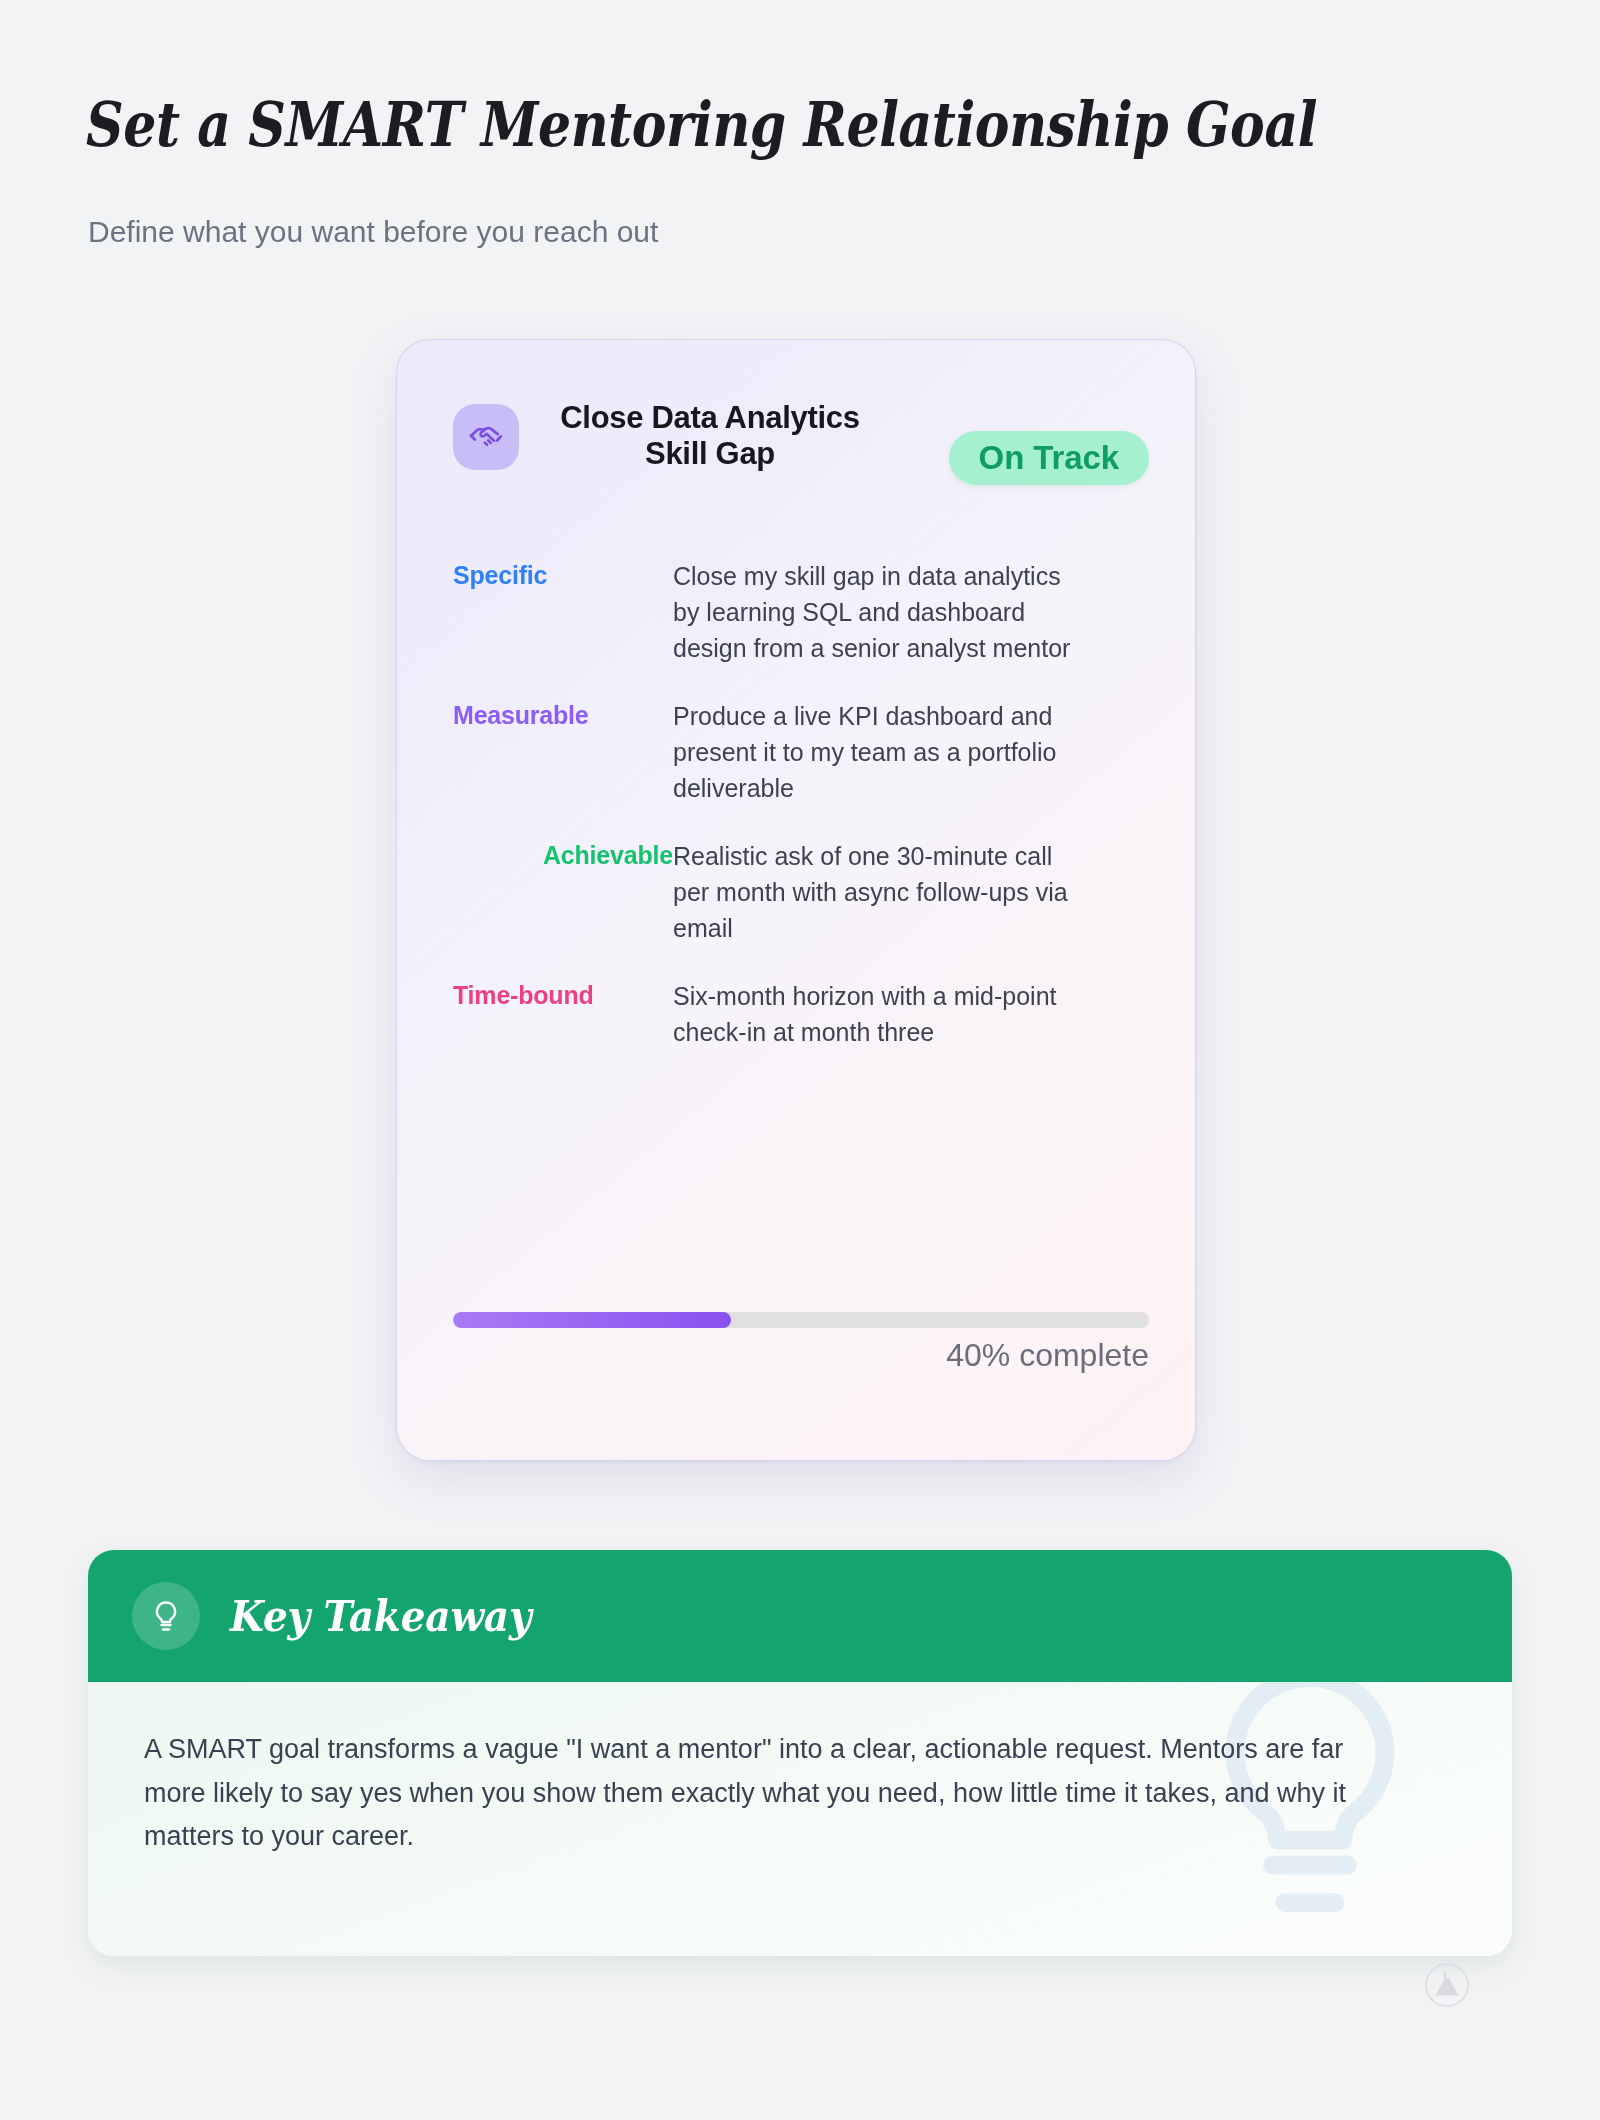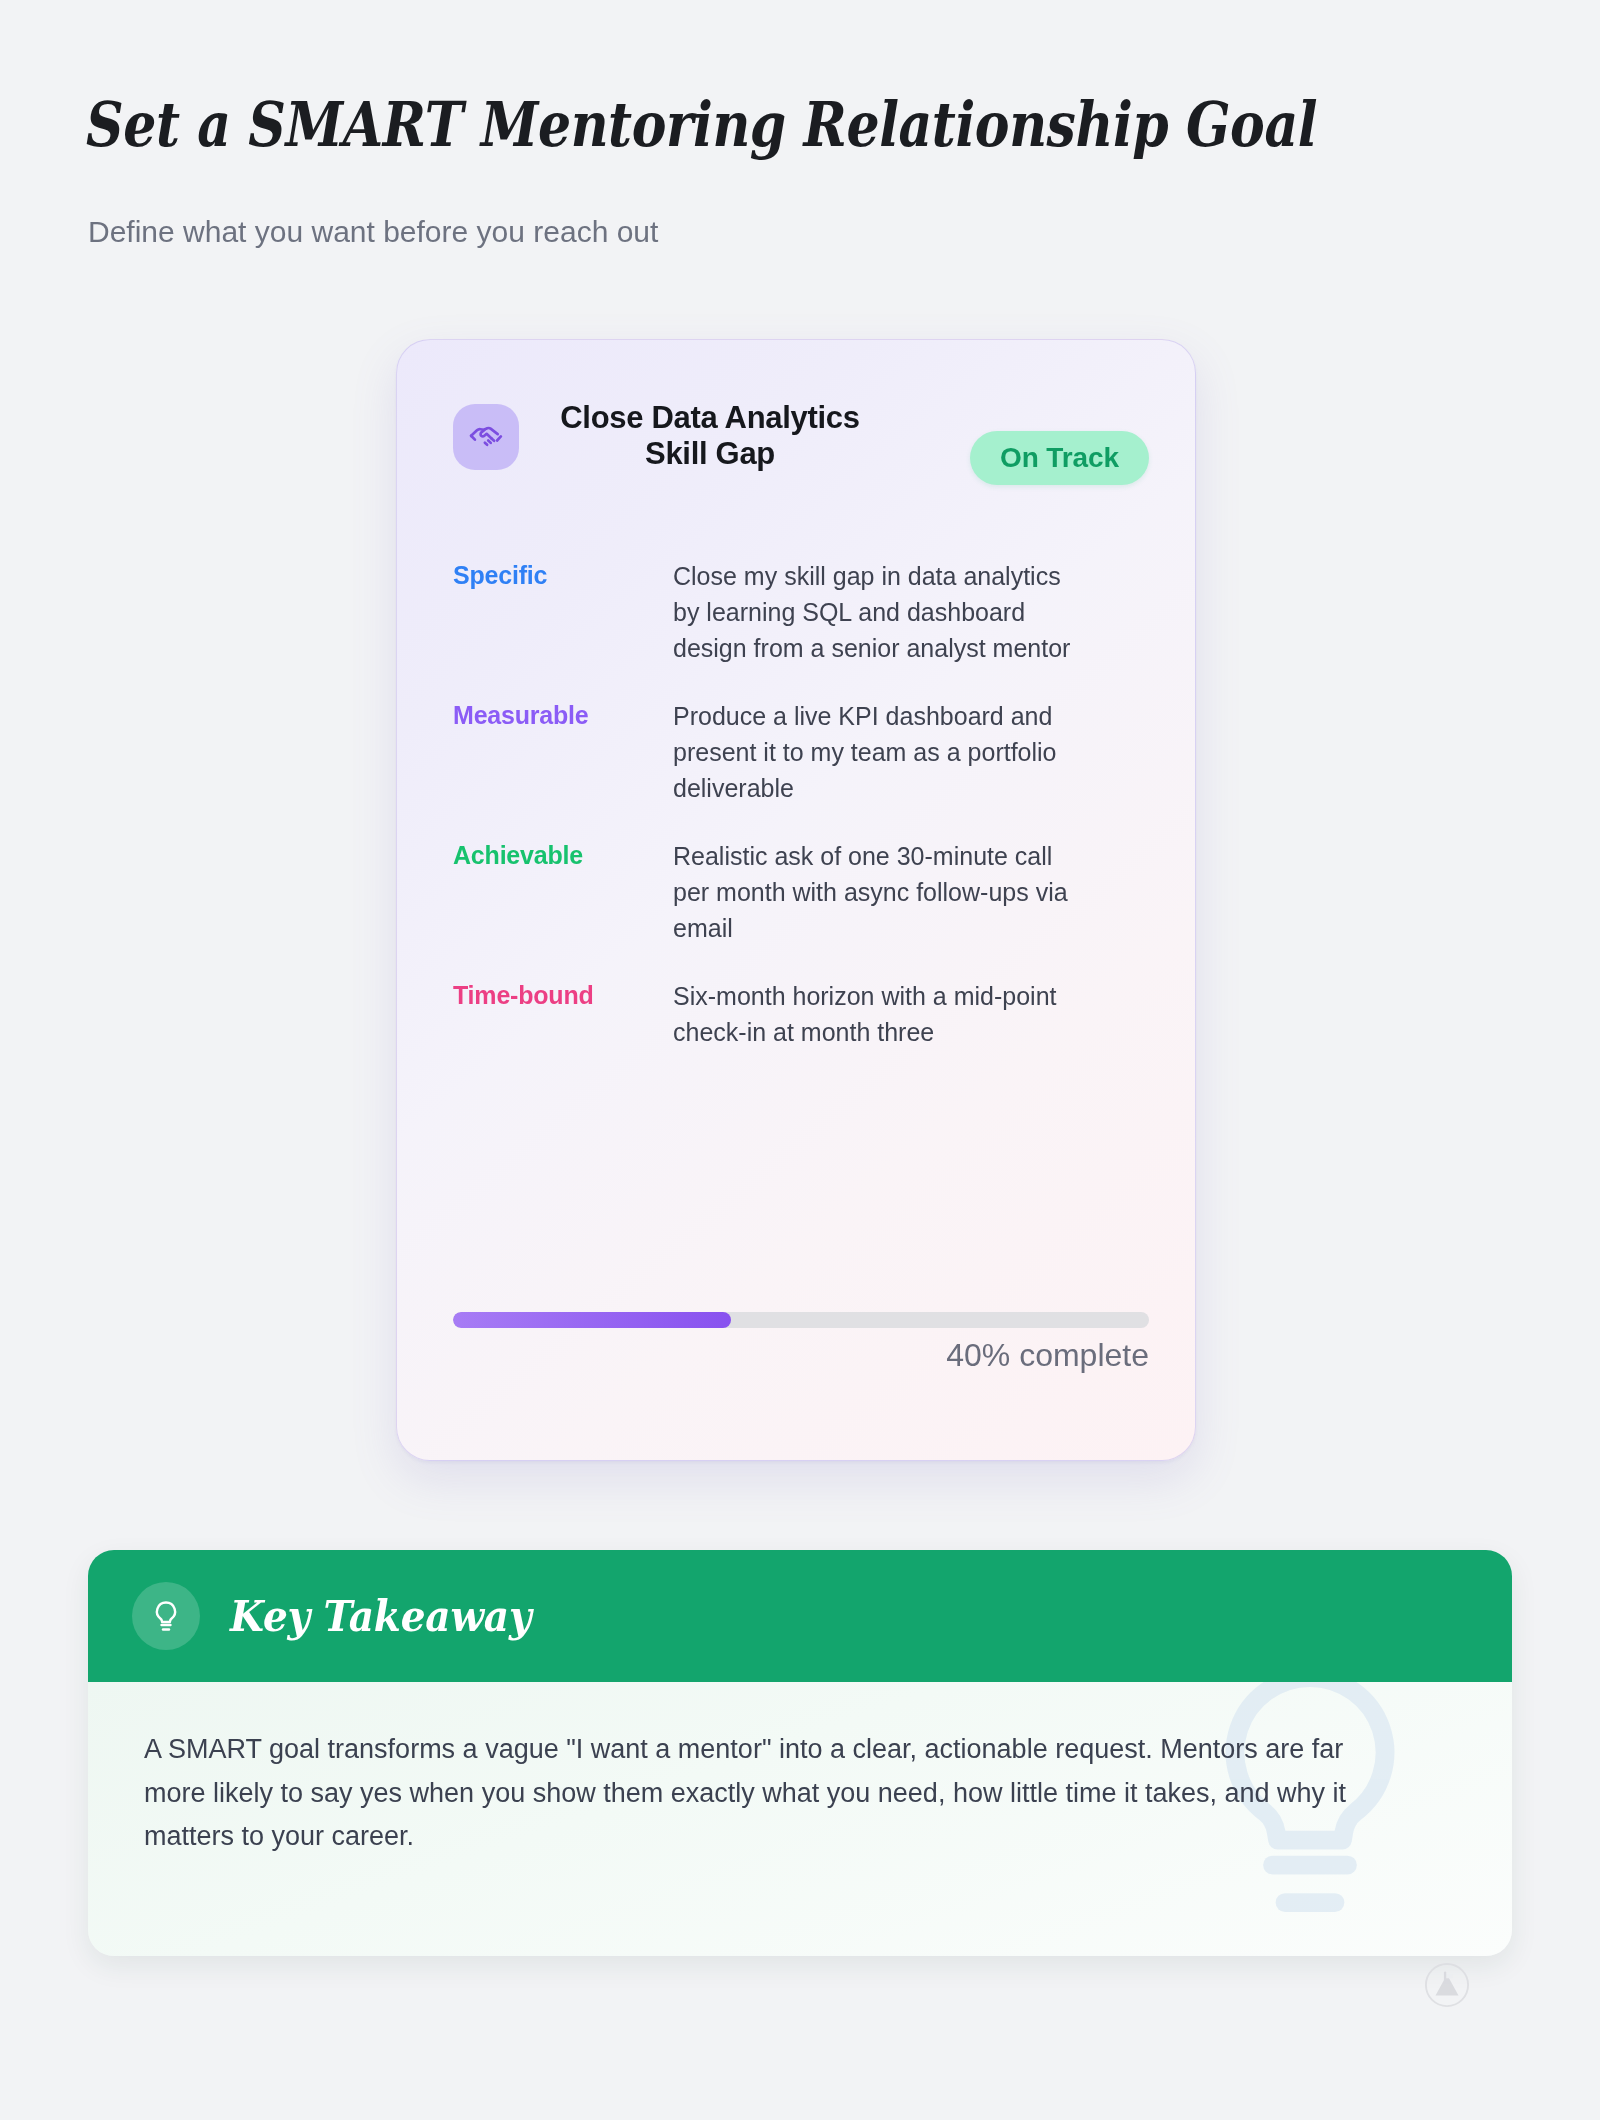--- a/index.html
+++ b/index.html
@@ -118,21 +118,21 @@
     position: absolute;
     right: 0;
     top: 33px;
     height: 54px;
     padding: 0 30px;
     display: flex;
     align-items: center;
     border-radius: 27px;
     background: #a5f0ce;
     color: #0f9d63;
-    font-size: 28px;
+    font-size: 33px;
     font-weight: 700;
     letter-spacing: -0.1px;
     white-space: nowrap;
     box-shadow: 0 2px 5px rgba(40,170,120,0.12);
   }
 
   
   .smart-list { margin-top: 20px; }
 
   .smart-row {
@@ -300,21 +300,21 @@
       <div class="smart-list">
         <div class="smart-row">
           <div class="smart-label" style="color: rgb(47, 128, 245);">Specific</div>
           <div class="smart-text">Close my skill gap in data analytics by learning SQL and dashboard design from a senior analyst mentor</div>
         </div>
         <div class="smart-row">
           <div class="smart-label" style="color: rgb(139, 92, 246);">Measurable</div>
           <div class="smart-text">Produce a live KPI dashboard and present it to my team as a portfolio deliverable</div>
         </div>
         <div class="smart-row">
-          <div class="smart-label" style="color: rgb(23, 194, 110);">Achievable</div>
+          <div class="smart-label" style="color: rgb(23, 194, 110); text-align: right;">Achievable</div>
           <div class="smart-text">Realistic ask of one 30-minute call per month with async follow-ups via email</div>
         </div>
         <div class="smart-row">
           <div class="smart-label" style="color: rgb(236, 63, 132);">Time-bound</div>
           <div class="smart-text">Six-month horizon with a mid-point check-in at month three</div>
         </div>
       </div>
 
       <div class="progress-wrap">
         <div class="progress-track">

